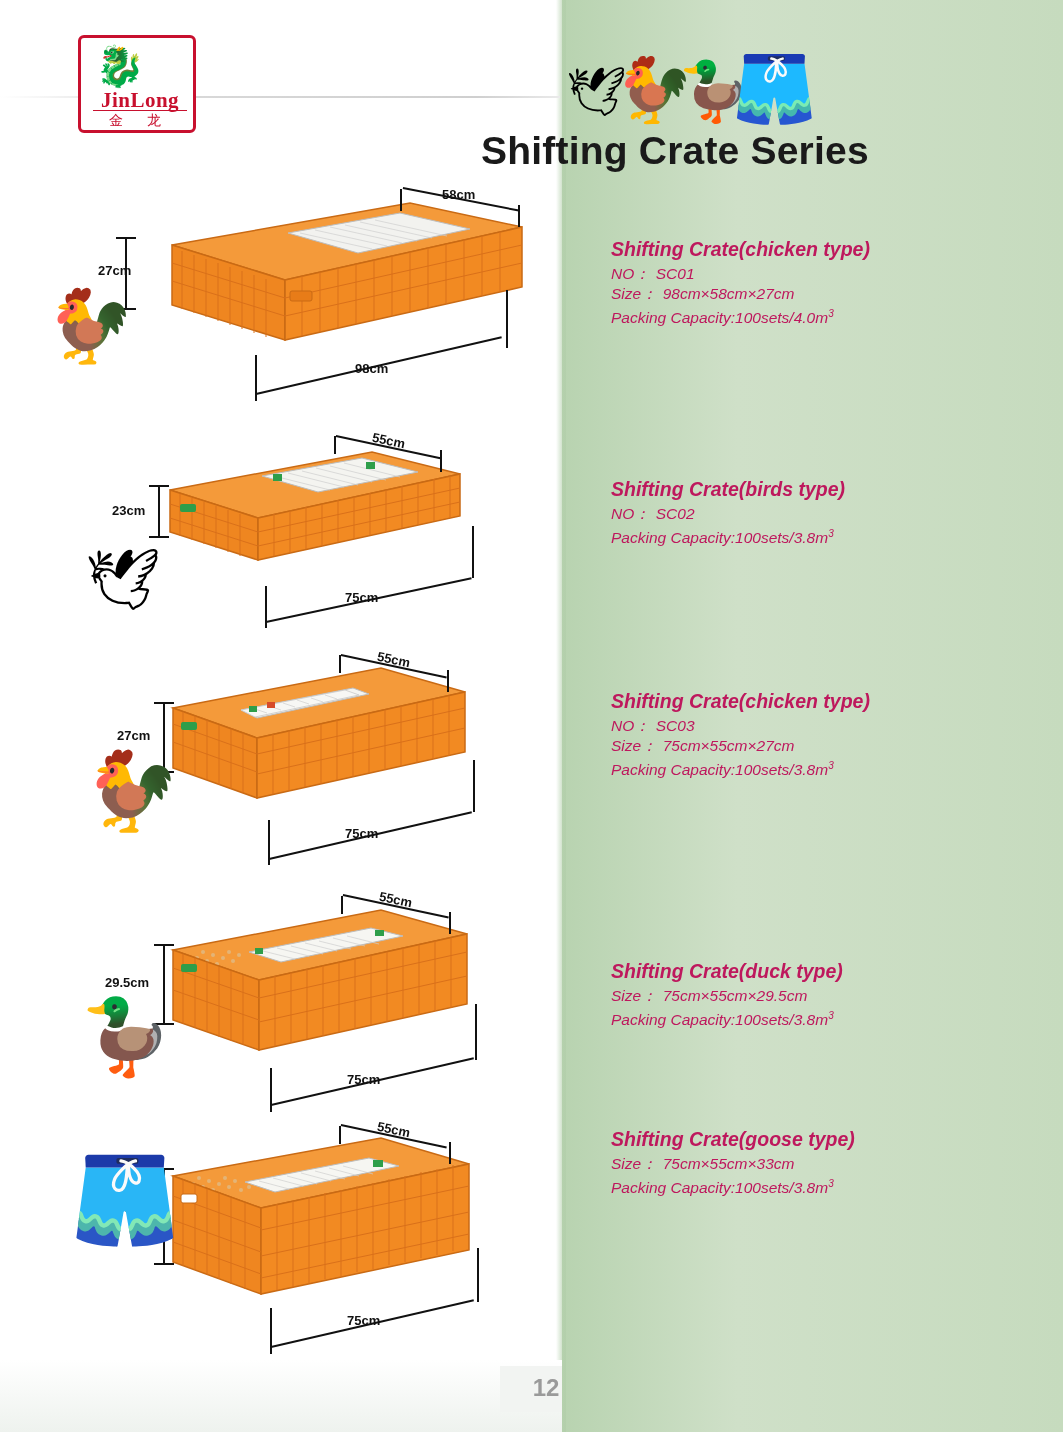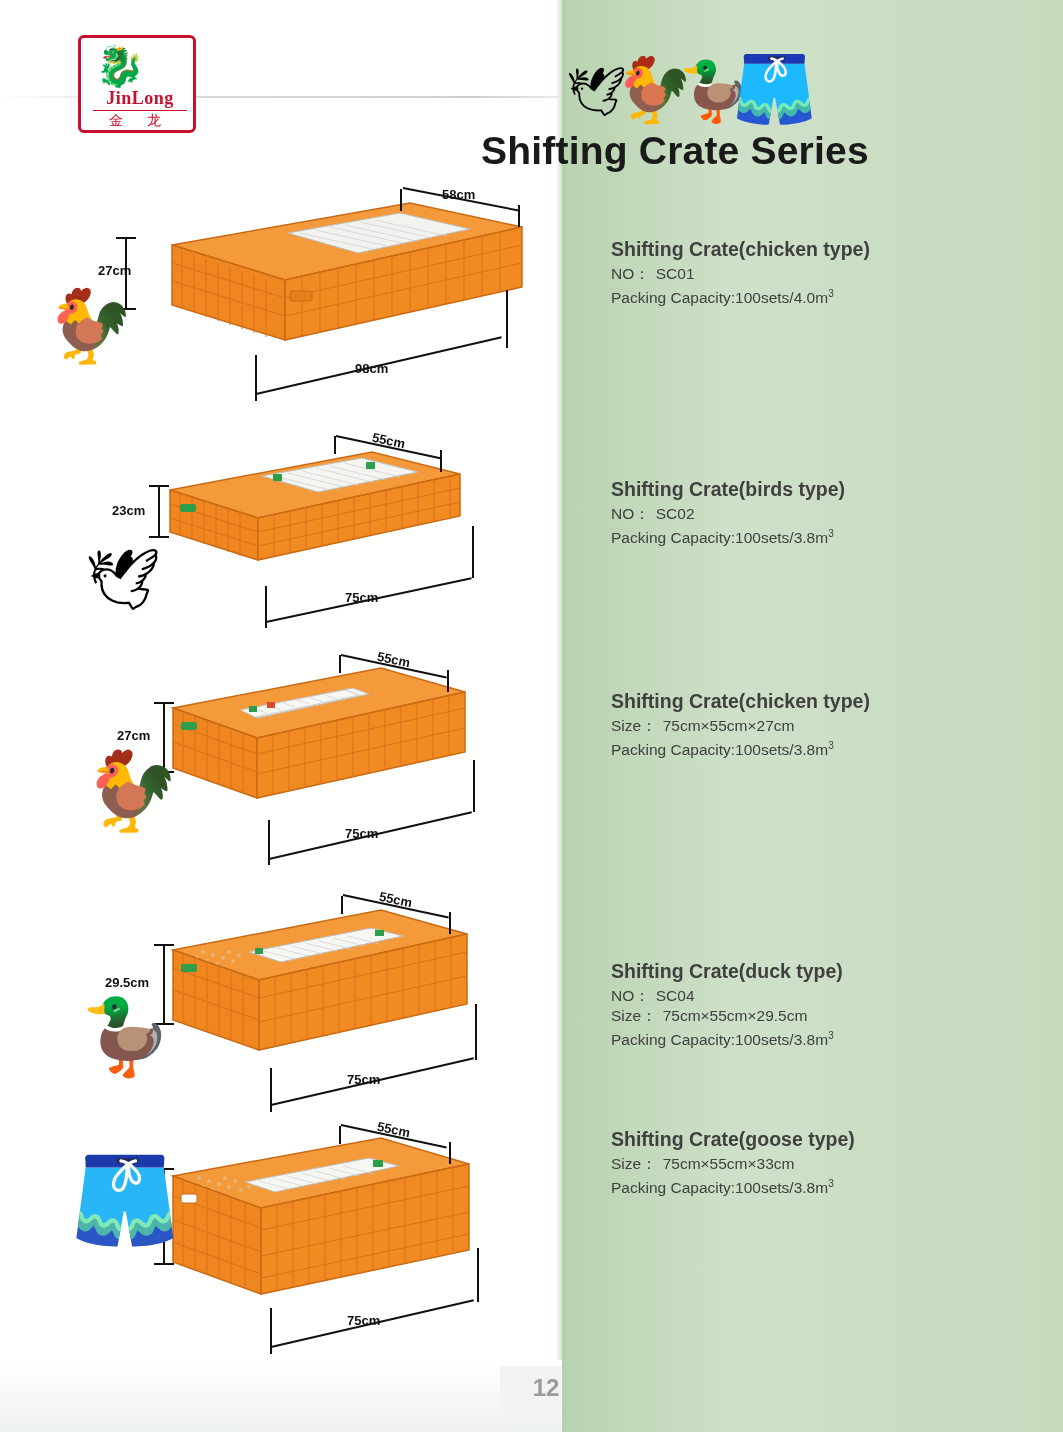--- a/index.html
+++ b/index.html
@@ -47,21 +47,21 @@
     border-radius: 6px;
     background: #ffffff;
     overflow: hidden;
   }
   .logo-dragon {
     position: absolute; left: 8px; top: 5px; width: 62px; height: 48px;
     color: #c8102e; font-size: 40px; line-height: 46px; text-align:center;
   }
   .logo-word {
     position: absolute; left: 6px; top: 50px; width: 106px;
-    color: #c8102e; font-weight: bold; font-size: 18px; letter-spacing: .5px;
+    color: #c8102e; font-weight: bold; font-size: 21px; letter-spacing: .5px;
     text-align: center;
     font-family: "Liberation Serif", serif;
   }
   .logo-cn {
     position: absolute; left: 6px; top: 74px; width: 106px;
     color: #c8102e; font-size: 14px; text-align: center; letter-spacing: 10px;
   }
   .logo-cn-rule {
     position:absolute; left: 12px; top: 72px; width: 94px; height:1px; background:#c8102e;
   }
@@ -77,21 +77,21 @@
 
   
   .series-title {
     position: absolute; left: 481px; top: 129px;
     font-size: 39px; font-weight: bold; color: #1a1a1a;
     font-family: "Liberation Sans", sans-serif;
     letter-spacing: .2px;
   }
 
   
-  .prod-text { position: absolute; left: 611px; width: 420px; color: #404040; }
+  .prod-text { position: absolute; left: 611px; width: 420px; color: #be185d; font-style: italic; }
   .prod-title {
     font-size: 19.5px; font-weight: bold; margin-bottom: 3px;
     font-family: "Liberation Sans", sans-serif;
   }
   .prod-line { font-size: 15.5px; line-height: 20px; }
   .prod-line sup { font-size: 10px; }
 
   
   .crate-wrap { position: absolute; }
   .dim-label {
@@ -210,20 +210,23 @@
 
     <div class="animal" style="left:-65px; top:125px; font-size:72px;">🐓</div>
   </div>
 
   <div class="prod-text" style="top:238px;">
     <div class="prod-title">Shifting Crate(chicken type)</div>
     <div class="prod-line">
       <span>NO：</span><span style="padding-left:6px">SC01</span>
     </div>
     <div class="prod-line">
+      <span>Size：</span><span style="padding-left:6px">98cm×58cm×27cm</span>
+    </div>
+    <div class="prod-line">
       <span>Packing Capacity:</span><span>100sets/4.0m</span><sup>3</sup>
     </div>
   </div>
 
   <div class="crate-wrap" style="left:140px; top:418px; width:380px; height:230px;">
     <svg class="crate" width="380" height="230" viewBox="0 0 380 230">
       <polygon points="30,72 232,34 320,56 118,100" fill="#f49a3a" stroke="#c96a14" stroke-width="1.5"></polygon>
       <polygon points="122,58 222,40 278,54 178,74" fill="#f4f4f0" stroke="#bdbdbd" stroke-width="1"></polygon>
       <g stroke="#cfcfcf" stroke-width="0.7">
         <line x1="134" y1="58" x2="190" y2="72"></line>
@@ -354,20 +357,23 @@
     <div class="dim-line" style="left:123px; top:180px; width:1.5px; height:45px;"></div>
     <div class="dim-line" style="left:328px; top:120px; width:1.5px; height:52px;"></div>
     <div class="dim-label" style="left:200px; top:186px;">75cm</div>
 
     <div class="animal" style="left:-62px; top:112px; font-size:78px;">🐓</div>
   </div>
 
   <div class="prod-text" style="top:690px;">
     <div class="prod-title">Shifting Crate(chicken type)</div>
     <div class="prod-line">
+      <span>NO：</span><span style="padding-left:6px">SC03</span>
+    </div>
+    <div class="prod-line">
       <span>Size：</span><span style="padding-left:6px">75cm×55cm×27cm</span>
     </div>
     <div class="prod-line">
       <span>Packing Capacity:</span><span>100sets/3.8m</span><sup>3</sup>
     </div>
   </div>
 
   <div class="crate-wrap" style="left:145px; top:872px; width:380px; height:250px;">
     <svg class="crate" width="380" height="250" viewBox="0 0 380 250">
       <polygon points="28,78 236,38 322,62 114,108" fill="#f49a3a" stroke="#c96a14" stroke-width="1.5"></polygon>
@@ -439,23 +445,20 @@
     <div class="dim-line" style="left:126px; top:232px; width:208px; height:1.5px; transform:rotate(-13deg); transform-origin:left center;"></div>
     <div class="dim-line" style="left:125px; top:196px; width:1.5px; height:44px;"></div>
     <div class="dim-line" style="left:330px; top:132px; width:1.5px; height:56px;"></div>
     <div class="dim-label" style="left:202px; top:200px;">75cm</div>
 
     <div class="animal" style="left:-65px; top:128px; font-size:74px;">🦆</div>
   </div>
 
   <div class="prod-text" style="top:960px;">
     <div class="prod-title">Shifting Crate(duck type)</div>
-    <div class="prod-line">
-      <span>NO：</span><span style="padding-left:6px">SC04</span>
-    </div>
     <div class="prod-line">
       <span>Size：</span><span style="padding-left:6px">75cm×55cm×29.5cm</span>
     </div>
     <div class="prod-line">
       <span>Packing Capacity:</span><span>100sets/3.8m</span><sup>3</sup>
     </div>
   </div>
 
   <div class="crate-wrap" style="left:145px; top:1108px; width:380px; height:255px;">
     <svg class="crate" width="380" height="255" viewBox="0 0 380 255">

